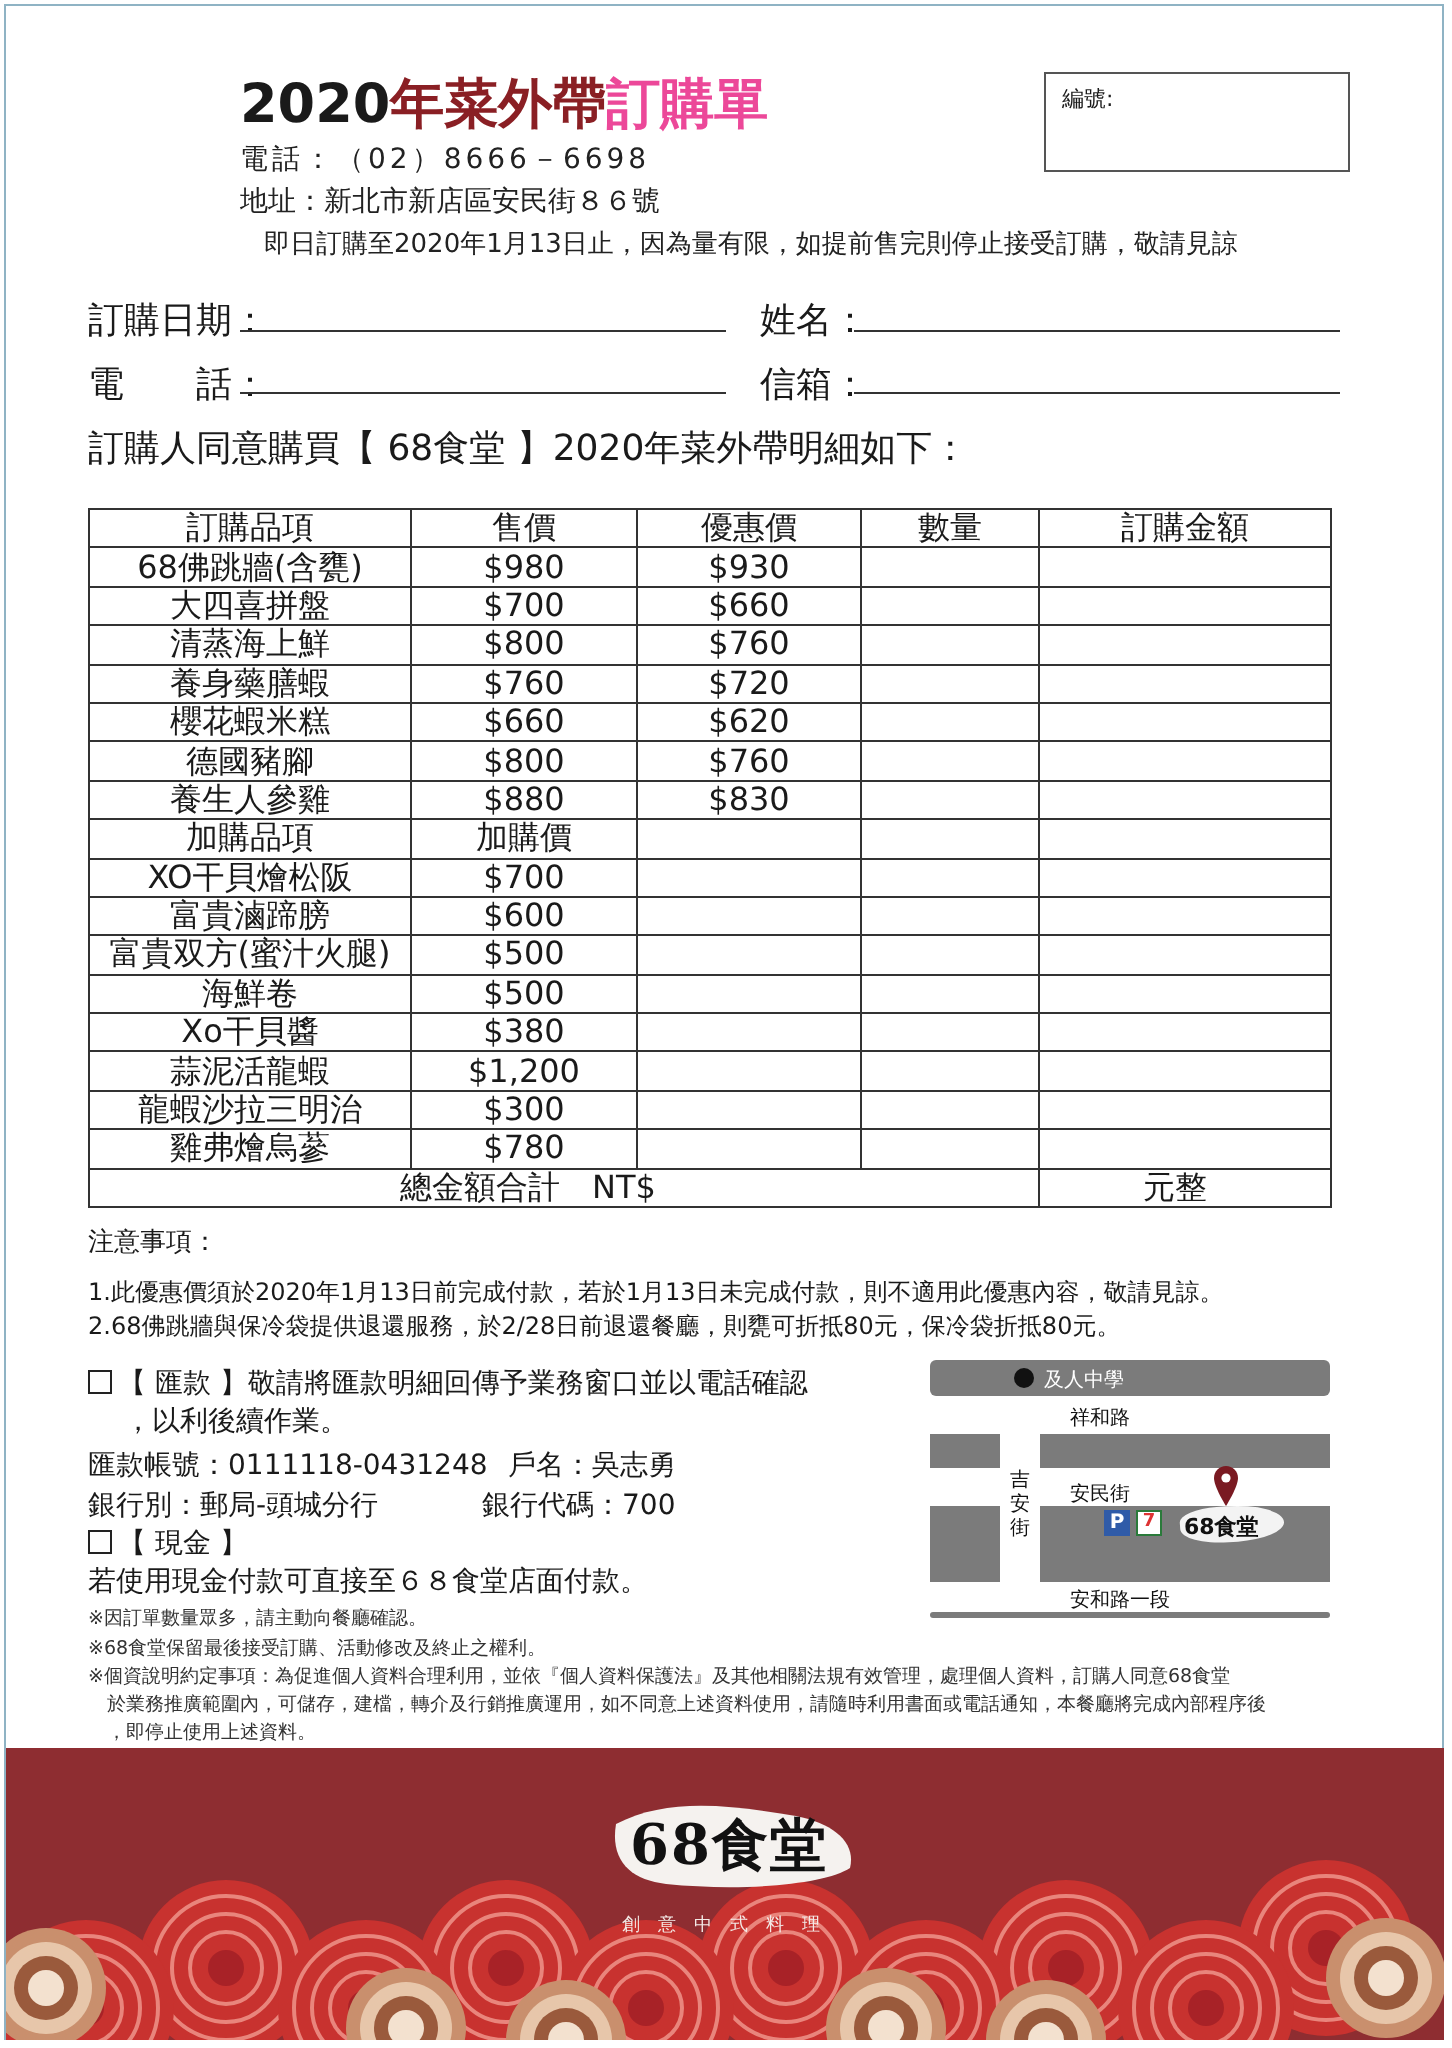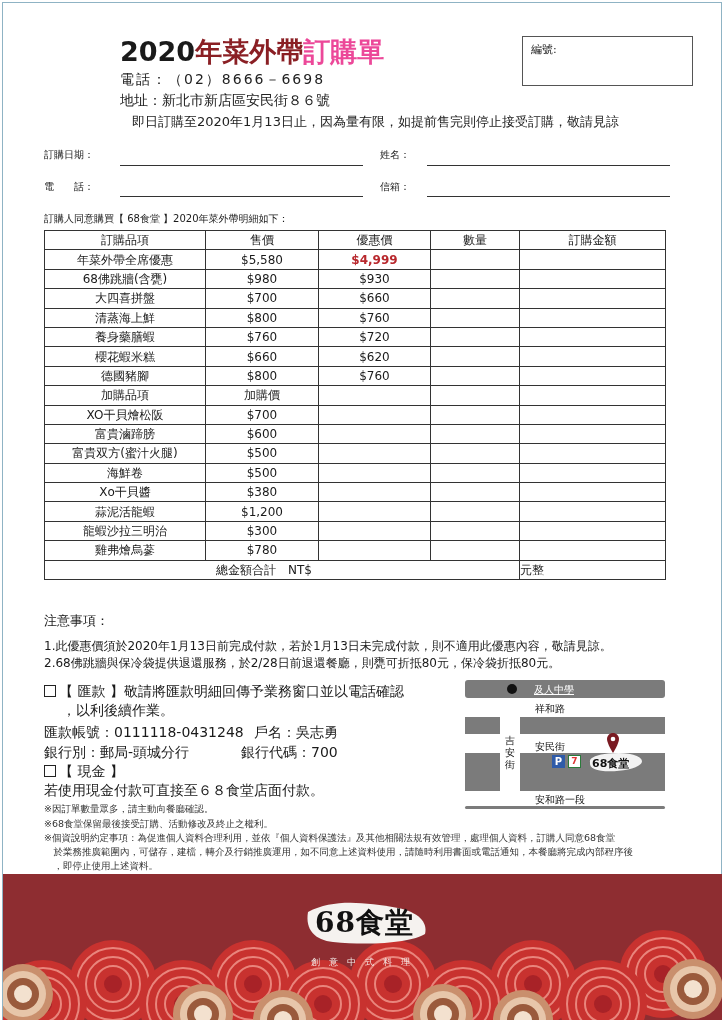--- a/index.html
+++ b/index.html
@@ -18,41 +18,41 @@
   
   .title { left:120px; top:34px; font-size:27px; font-weight:bold; letter-spacing:0px; }
   .title .red { color:#8a1f24; font-family:"DejaVu Serif","Liberation Serif",serif; }
   .title .black-cjk { font-family:"DejaVu Serif","Liberation Serif",serif; color:#ec4899; }
   .info { font-size:14px; color:#222; }
   .phone { left:120px; top:71px; letter-spacing:2px; }
   .address { left:120px; top:92px; }
   .notice { left:132px; top:113px; font-size:13px; }
 
   .serial-box {
-    position:absolute; left:522px; top:36px; width:171px; height:50px;
+    position:absolute; left:522px; top:36px; width:153px; height:50px;
     border:1.5px solid #555; box-sizing:border-box;
   }
   .serial-box span { position:absolute; left:8px; top:5px; font-size:11px; }
 
   
-  .field-label { font-size:10px; }
+  .field-label { font-size:18px; }
   .field-line { position:absolute; height:0; border-bottom:1px solid #333; }
 
   
   table.order {
-    position:absolute; left:44px; top:230px; width:621px;
-    border-collapse:collapse; font-size:12px; table-layout:fixed;
+    position:absolute; left:44px; top:254px; width:621px;
+    border-collapse:collapse; font-size:16px; table-layout:fixed;
   }
   table.order td {
     border:1px solid #333; height:18.4px; padding:0; text-align:center;
     line-height:18px; overflow:hidden; white-space:nowrap;
   }
   table.order td.hl { color:#b8282d; font-weight:bold; }
   table.order td.total-label { padding-right:36px; }
-  table.order td.total-unit { text-align:left; padding-right:10px;margin-top:38px; }
+  table.order td.total-unit { text-align:center; padding-right:10px;margin-top:38px; }
 
   
   .notes-title { left:44px; top:612px; font-size:13px; }
   .note-line { left:44px; font-size:12px; }
 
   
   .checkbox {
     display:inline-block; width:12px; height:12px; border:1.2px solid #222;
     vertical-align:-1px; margin-right:3px; box-sizing:border-box; background:#fff;
   }
@@ -113,27 +113,20 @@
       <col style="width:146px">
   </colgroup>
   <tbody id="order-body">
     <tr>
       <td>訂購品項</td>
       <td>售價</td>
       <td>優惠價</td>
       <td>數量</td>
       <td>訂購金額</td>
     </tr>
-  <tr>
-        <td>年菜外帶全席優惠</td>
-        <td>$5,580</td>
-        <td class="hl">$4,999</td>
-        <td></td>
-        <td></td>
-      </tr>
       <tr>
         <td>68佛跳牆(含甕)</td>
         <td>$980</td>
         <td>$930</td>
         <td></td>
         <td></td>
       </tr>
       <tr>
         <td>大四喜拼盤</td>
         <td>$700</td>
@@ -159,20 +152,27 @@
         <td>櫻花蝦米糕</td>
         <td>$660</td>
         <td>$620</td>
         <td></td>
         <td></td>
       </tr>
       <tr>
         <td>德國豬腳</td>
         <td>$800</td>
         <td>$760</td>
+        <td></td>
+        <td></td>
+      </tr>
+      <tr>
+        <td>養生人參雞</td>
+        <td>$880</td>
+        <td>$830</td>
         <td></td>
         <td></td>
       </tr>
       <tr>
         <td>加購品項</td>
         <td>加購價</td>
         <td></td>
         <td></td>
         <td></td>
       </tr>
@@ -258,21 +258,21 @@
 
 <div class="abs small-note" style="top:803px;">※因訂單數量眾多，請主動向餐廳確認。</div>
 <div class="abs small-note" style="top:818px;">※68食堂保留最後接受訂購、活動修改及終止之權利。</div>
 <div class="abs small-note" style="top:832px;">※個資說明約定事項：為促進個人資料合理利用，並依『個人資料保護法』及其他相關法規有效管理，處理個人資料，訂購人同意68食堂</div>
 <div class="abs small-note" style="top:846px;">　於業務推廣範圍內，可儲存，建檔，轉介及行銷推廣運用，如不同意上述資料使用，請隨時利用書面或電話通知，本餐廳將完成內部程序後</div>
 <div class="abs small-note" style="top:860px;text-align:right;">　，即停止使用上述資料。</div>
 
 <div class="map">
   <div class="road" style="left:0;top:0;width:200px;height:18px;border-radius:3px;"></div>
   <span style="position:absolute;left:42px;top:4px;width:10px;height:10px;border-radius:50%;background:#111;"></span>
-  <span class="lbl" style="left:69px;top:3px;color:#fff;text-decoration:underline;">及人中學</span>
+  <span class="lbl" style="left:57px;top:3px;color:#fff;">及人中學</span>
   <span class="lbl" style="left:70px;top:22px;">祥和路</span>
   <div class="road" style="left:0;top:37px;width:35px;height:17px;"></div>
   <div class="road" style="left:55px;top:37px;width:145px;height:17px;"></div>
   <span class="lbl" style="left:39px;top:55px;width:12px;white-space:normal;line-height:12px;text-align:center;">吉安街</span>
   <span class="lbl" style="left:70px;top:60px;">安民街</span>
   <div class="road" style="left:0;top:73px;width:35px;height:38px;"></div>
   <div class="road" style="left:55px;top:73px;width:145px;height:38px;"></div>
   <span style="position:absolute;left:87px;top:75px;width:13px;height:13px;background:#2f5ba8;color:#fff;font-size:10px;font-weight:bold;line-height:13px;text-align:center;">P</span>
   <span style="position:absolute;left:103px;top:75px;width:13px;height:13px;background:#fff;border:1px solid #2a7a3a;box-sizing:border-box;color:#d33;font-size:9px;font-weight:bold;line-height:11px;text-align:center;">7</span>
   <span style="position:absolute;left:125px;top:73px;width:52px;height:18px;background:#f3f3f3;border-radius:40% 60% 50% 50%;transform:rotate(-4deg);"></span>

